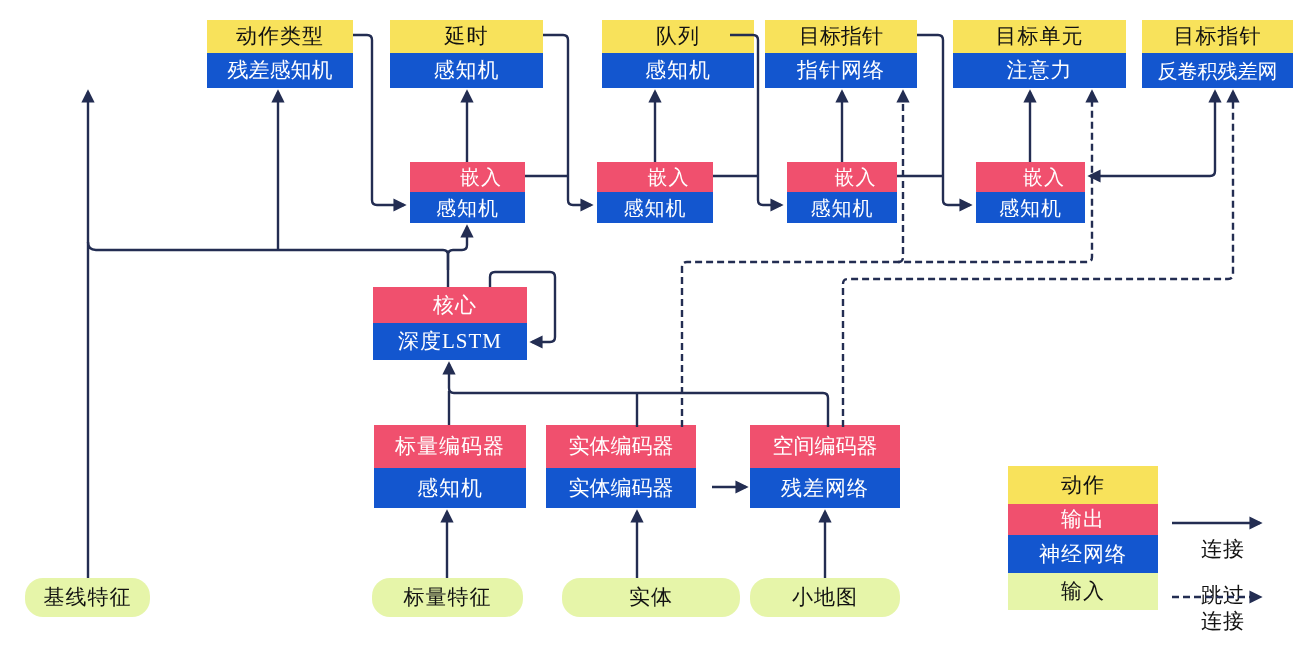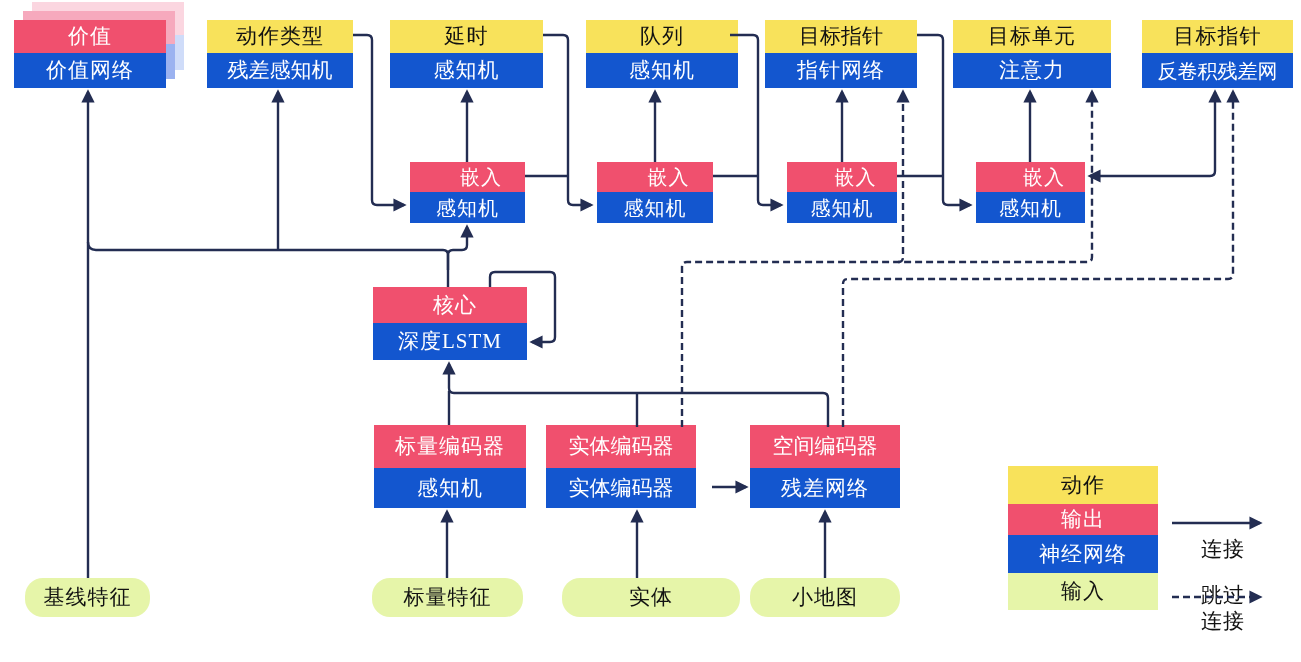--- a/index.html
+++ b/index.html
@@ -89,54 +89,42 @@
 
       <path d="M 682 427 L 682 267 Q 682 262 687 262 L 1087 262 Q 1092 262 1092 257 L 1092 92" marker-end="url(#arr)"></path>
       <path d="M 898 262 Q 903 262 903 257 L 903 92" marker-end="url(#arr)"></path>
 
       <path d="M 843 427 L 843 284 Q 843 279 848 279 L 1228 279 Q 1233 279 1233 274 L 1233 92" marker-end="url(#arr)"></path>
 
       <path d="M 1172 597 L 1260 597" marker-end="url(#arr)"></path>
     </g>
   </svg>
 
-  <div class="node box-top" style="left:14px;top:20px;width:152px">
-    <div class="vshadow s2">
-        <div class="sp1"></div>
-        <div class="sp2"></div>
-      </div>
-    <div class="vshadow s1">
-        <div class="sp1"></div>
-        <div class="sp2"></div>
-      </div>
-    <div class="part pt c-red">价值</div>
-    <div class="part pb c-blue">价值网络</div>
-  </div>
 
   <div class="node box-top" style="left:207px;top:20px;width:146px">
     <div class="part pt c-yellow">动作类型</div>
     <div class="part pb c-blue tight">残差感知机</div>
   </div>
 
   <div class="node box-top" style="left:390px;top:20px;width:153px">
     <div class="part pt c-yellow">延时</div>
     <div class="part pb c-blue">感知机</div>
   </div>
 
-  <div class="node box-top" style="left:586px;top:20px;width:152px">
+  <div class="node box-top" style="left:602px;top:20px;width:152px">
     <div class="part pt c-yellow">队列</div>
     <div class="part pb c-blue">感知机</div>
   </div>
 
   <div class="node box-top" style="left:765px;top:20px;width:152px">
     <div class="part pt c-yellow tight">目标指针</div>
     <div class="part pb c-blue">指针网络</div>
   </div>
 
-  <div class="node box-top" style="left:953px;top:20px;width:158px">
+  <div class="node box-top" style="left:953px;top:20px;width:173px">
     <div class="part pt c-yellow">目标单元</div>
     <div class="part pb c-blue">注意力</div>
   </div>
 
   <div class="node box-top" style="left:1142px;top:20px;width:151px">
     <div class="part pt c-yellow">目标指针</div>
     <div class="part pb c-blue tight" style="font-size:20px">反卷积残差网</div>
   </div>
 
   <div class="node box-emb" style="left:410px;top:162px;width:115px">

